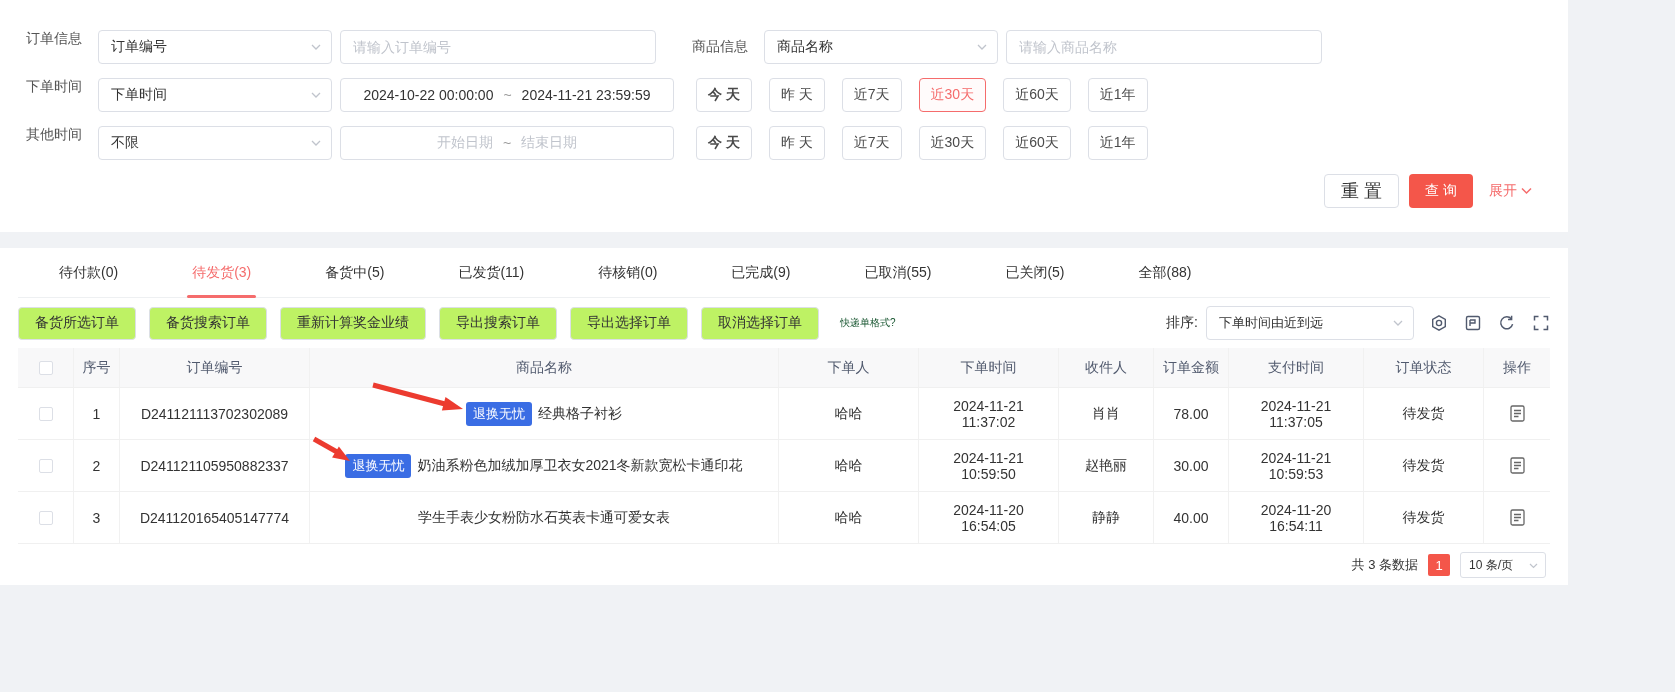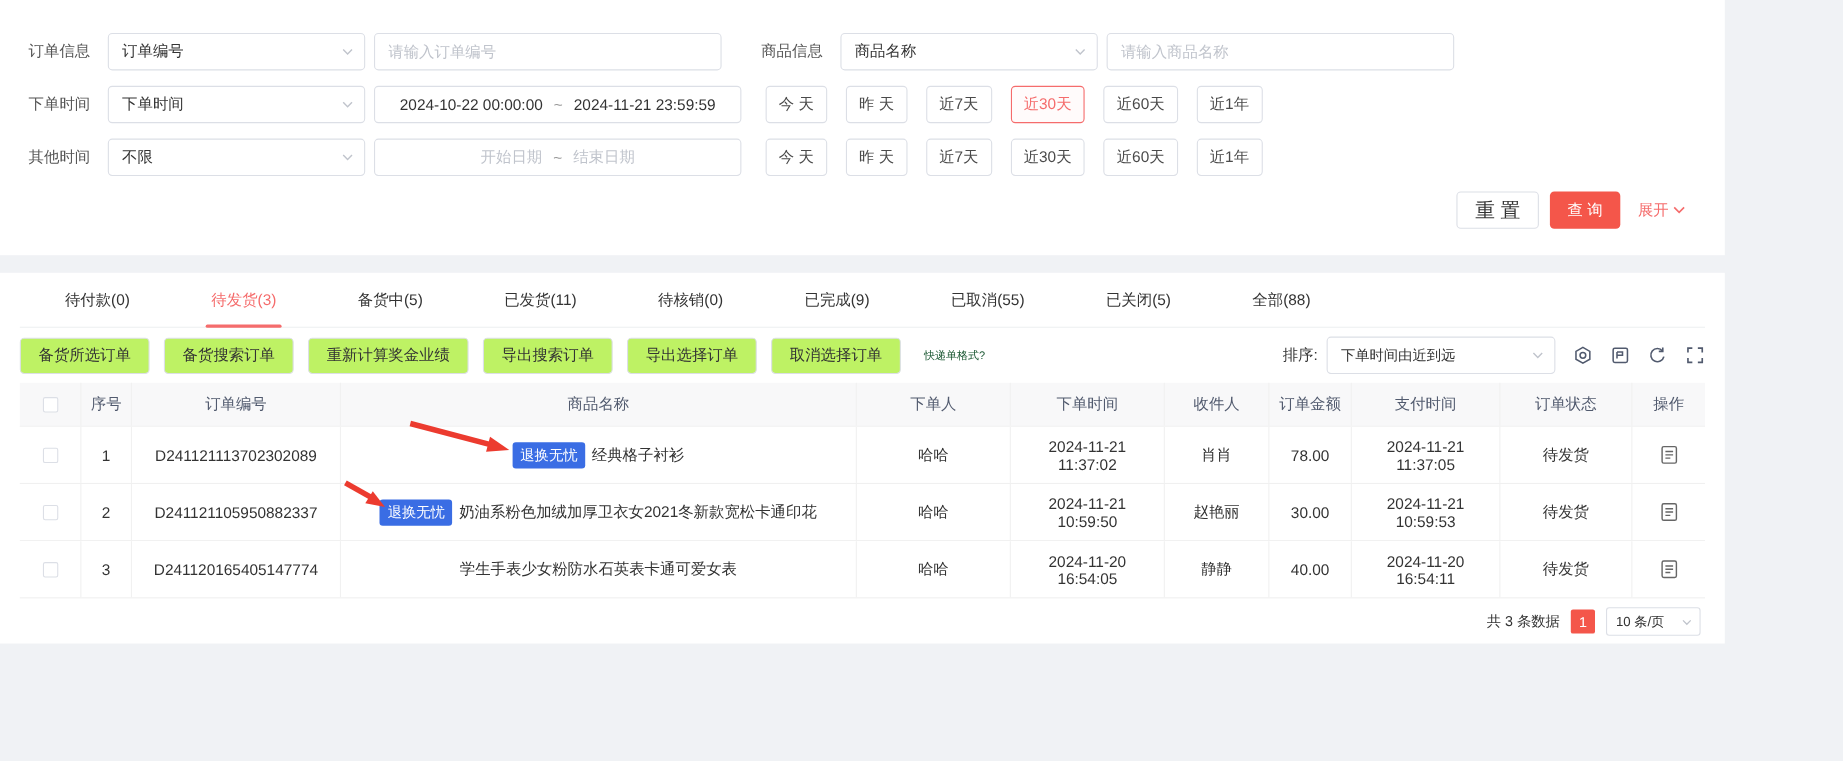--- a/index.html
+++ b/index.html
@@ -8,21 +8,21 @@
     position: relative;
     background: #f0f2f5;
     font-family: "Liberation Sans", sans-serif;
     color: #333;
     overflow: hidden;
   }
   .panel { background:#fff; width:1568px; }
 
   
   .filter-panel { height:232px; padding:30px 24px 0 26px; }
-  .f-row { display:flex; align-items:center; margin-bottom:14px; height:34px; }
+  .f-row { display:flex; margin-bottom:14px; height:34px; }
   .f-label { width:62px; font-size:14px; color:#555; flex:none; margin-right:10px; }
   .sel {
     position:relative; height:34px; border:1px solid #dcdfe6; border-radius:4px;
     background:#fff; display:flex; align-items:center; padding:0 28px 0 12px;
     font-size:14px; color:#333; cursor:pointer;
   }
   .sel .chev { position:absolute; right:10px; top:13px; line-height:0; }
   .sel-w { width:234px; }
   .inp {
     height:34px; border:1px solid #dcdfe6; border-radius:4px; background:#fff;
@@ -37,21 +37,21 @@
     display:flex; align-items:center; justify-content:center; gap:10px; font-size:14px; color:#333;
     background:#fff;
   }
   .daterange .ph { color:#c0c4cc; }
   .daterange .sep { color:#999; }
   .quick {
     height:34px; padding:0 11px; border:1px solid #dcdfe6; border-radius:4px; background:#fff;
     font-size:14px; color:#4a4a4a; margin-left:17px; display:flex; align-items:center; cursor:pointer;
     white-space:pre;
   }
-  .quick.first { margin-left:22px; }
+  .quick.first { margin-left:22px;font-weight:bold; }
   .quick.active { border-color:#f56c6c; color:#f56c6c; background:#fffbfb; }
   .f-actions { display:flex; justify-content:flex-end; align-items:center; margin-top:12px; padding-right:12px; }
   .btn-plain {
     height:34px; min-width:60px; padding:0 16px; border:1px solid #dcdfe6; border-radius:4px;
     background:#fff; font-size:18px; color:#333; display:flex; align-items:center; justify-content:center;
     cursor:pointer; white-space:pre;
   }
   .btn-primary {
     height:34px; min-width:60px; padding:0 16px; border:none; border-radius:4px;
     background:#f4564a; color:#fff; font-size:14px; display:flex; align-items:center; justify-content:center;

